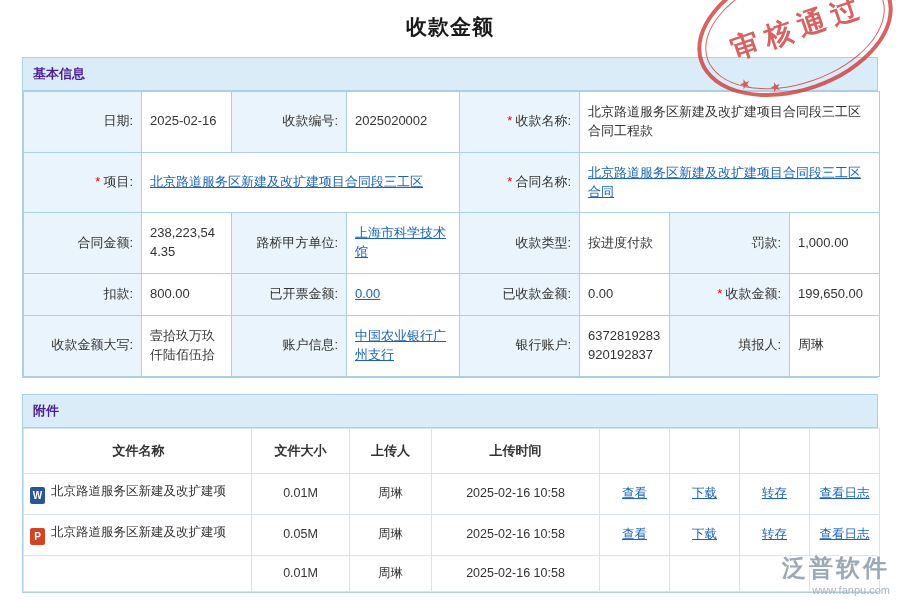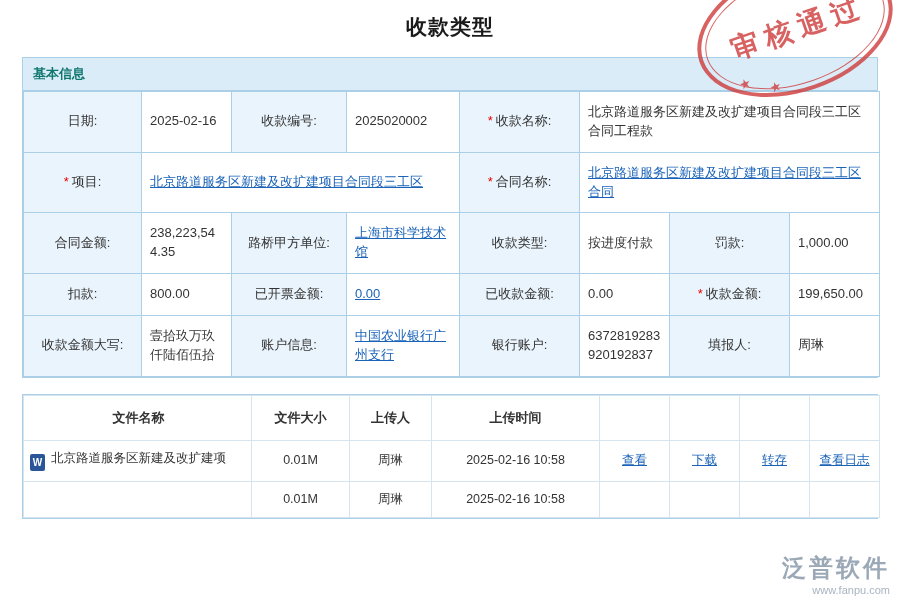--- a/index.html
+++ b/index.html
@@ -9,30 +9,30 @@
     background:#fff;color:#333;position:relative;overflow:hidden;
   }
   .page-title{
     text-align:center;font-size:21px;font-weight:bold;color:#1a1a1a;
     padding-top:13px;letter-spacing:1px;
   }
   .content{padding:0 22px;}
   .panel{border:1px solid var(--border,#abcfe6);margin-top:16px;background:#fff;}
   .panel-header{
     background:var(--section-header-bg,#d9ecf8);
-    padding:7px 10px;font-size:13px;font-weight:bold;color:#0f766e;
+    padding:7px 10px;font-size:13px;font-weight:bold;color:#4c1d95;
     border-bottom:1px solid var(--border,#abcfe6);
   }
   table{border-collapse:collapse;table-layout:fixed;width:100%;}
   .info-table td{
     border:1px solid var(--border,#abcfe6);
     font-size:13px;padding:11px 8px;vertical-align:middle;
     word-break:break-all;line-height:1.45;
   }
-  td.lbl{background:var(--label-bg,#eaf4fc);text-align:center;color:#333;}
+  td.lbl{background:var(--label-bg,#eaf4fc);text-align:right;color:#333;}
   td.val{background:#fff;text-align:left;}
   .req{color:var(--required,#e60000);margin-right:3px;}
   a.lnk{color:var(--link,#1a63b8);text-decoration:underline;cursor:pointer;}
   .attach-table th{
     border:1px solid #d6e4f0;font-size:13px;font-weight:bold;color:#333;
     padding:13px 8px;text-align:center;background:#fff;
   }
   .attach-table th.name-col{text-align:center;padding-left:10px;font-family:Liberation Mono, monospace;}
   .attach-table td{
     border:1px solid #d6e4f0;font-size:12.5px;color:#333;
@@ -72,21 +72,21 @@
     font-size:24px;font-weight:bold;letter-spacing:3px;
     color:var(--watermark,#9ba8b6);
     text-shadow:1px 1px 0 #fff,-1px -1px 0 #fff,1px -1px 0 #fff,-1px 1px 0 #fff;
     margin-left:8px;
   }
   .watermark .url{font-size:11px;color:#a8b4c0;}
 </style>
 </head>
 <body>
 
-<h1 class="page-title">收款类型</h1>
+<h1 class="page-title">收款金额</h1>
 
 <div class="content">
 
   <section class="panel">
     <div class="panel-header">基本信息</div>
     <table class="info-table">
       <colgroup>
         <col style="width:118px">
           <col style="width:90px">
           <col style="width:115px">
@@ -139,20 +139,21 @@
             <td class="lbl">银行账户:</td>
             <td class="val">6372819283920192837</td>
             <td class="lbl">填报人:</td>
             <td class="val">周琳</td>
           </tr>
         </tbody>
     </table>
   </section>
 
   <section class="panel">
+    <div class="panel-header">附件</div>
     <table class="attach-table">
       <colgroup>
         <col style="width:228px">
           <col style="width:98px">
           <col style="width:82px">
           <col style="width:168px">
         <col style="width:70px">
           <col style="width:70px">
           <col style="width:70px">
           <col style="width:70px">
@@ -174,20 +175,30 @@
             <td class="name-cell"><span class="ficon word">W</span><span>北京路道服务区新建及改扩建项</span></td>
             <td>0.01M</td>
             <td>周琳</td>
             <td>2025-02-16 10:58</td>
             <td><a href="javascript:void(0)" class="lnk">查看</a></td>
             <td><a href="javascript:void(0)" class="lnk">下载</a></td>
             <td><a href="javascript:void(0)" class="lnk">转存</a></td>
             <td><a href="javascript:void(0)" class="lnk">查看日志</a></td>
           </tr>
           <tr>
+            <td class="name-cell"><span class="ficon ppt">P</span><span>北京路道服务区新建及改扩建项</span></td>
+            <td>0.05M</td>
+            <td>周琳</td>
+            <td>2025-02-16 10:58</td>
+            <td><a href="javascript:void(0)" class="lnk">查看</a></td>
+            <td><a href="javascript:void(0)" class="lnk">下载</a></td>
+            <td><a href="javascript:void(0)" class="lnk">转存</a></td>
+            <td><a href="javascript:void(0)" class="lnk">查看日志</a></td>
+          </tr>
+          <tr>
             <td class="name-cell"></td>
             <td>0.01M</td>
             <td>周琳</td>
             <td>2025-02-16 10:58</td>
             <td></td>
             <td></td>
             <td></td>
             <td></td>
           </tr>
         </tbody>

